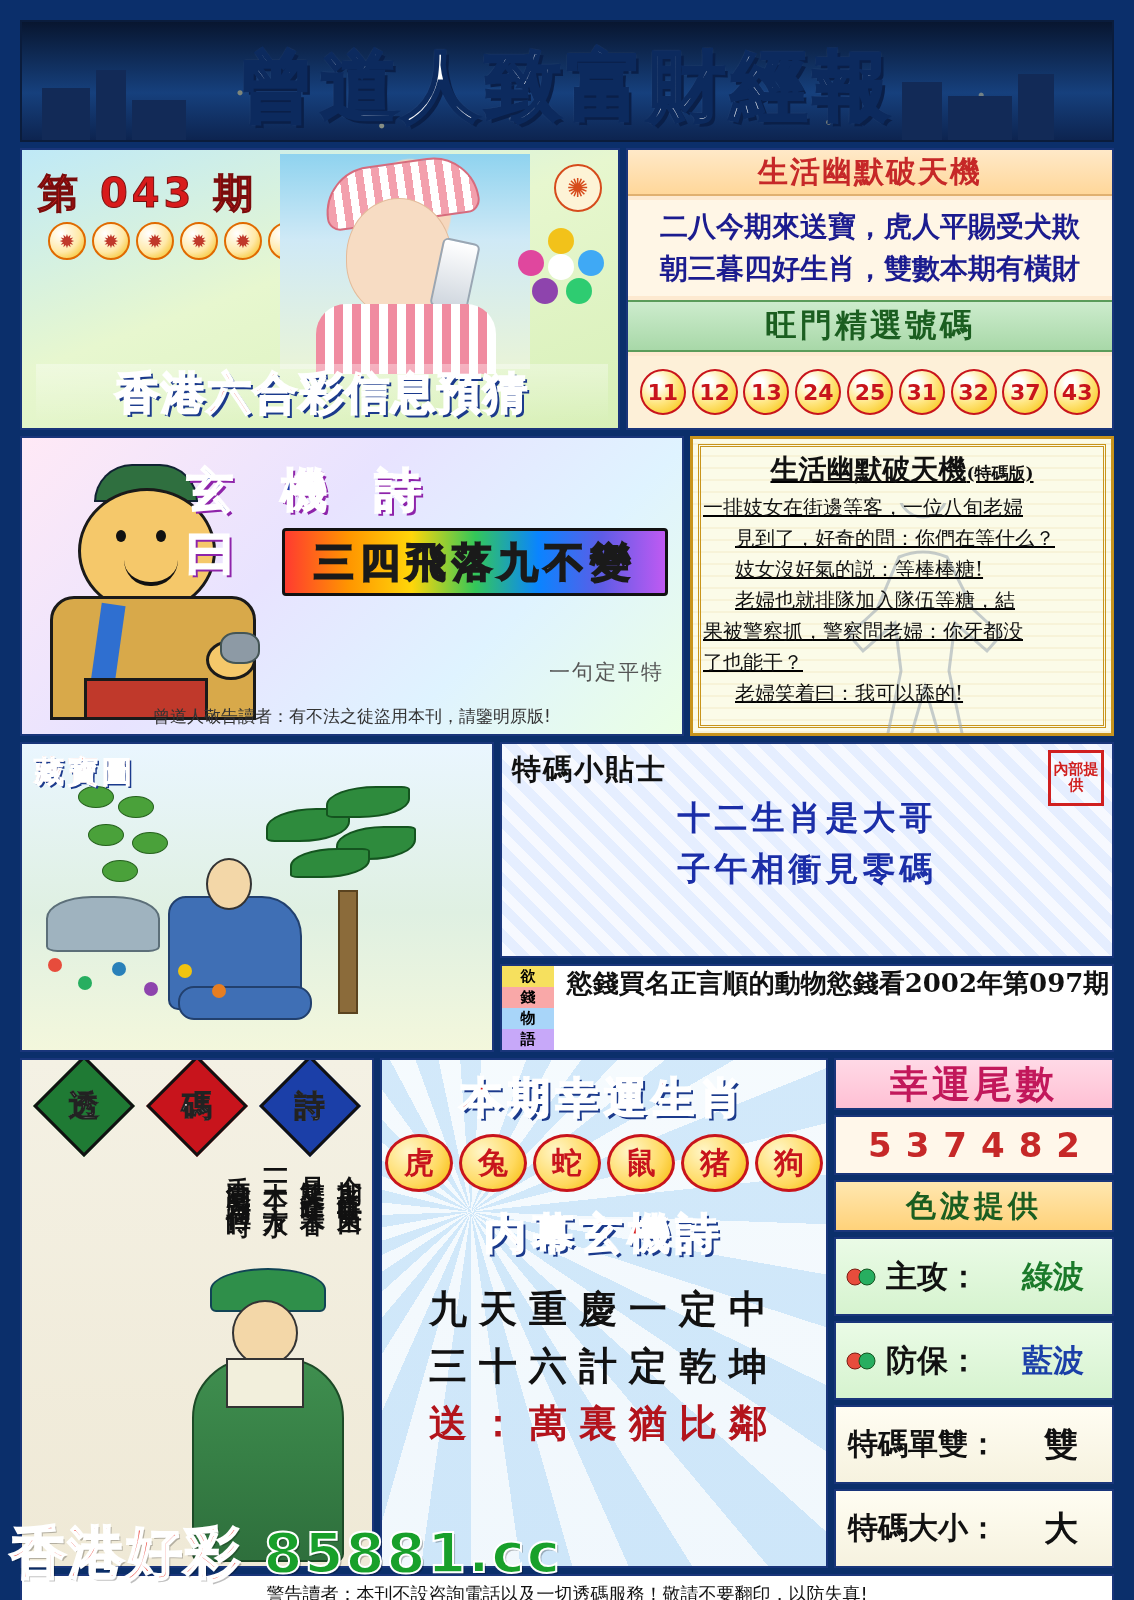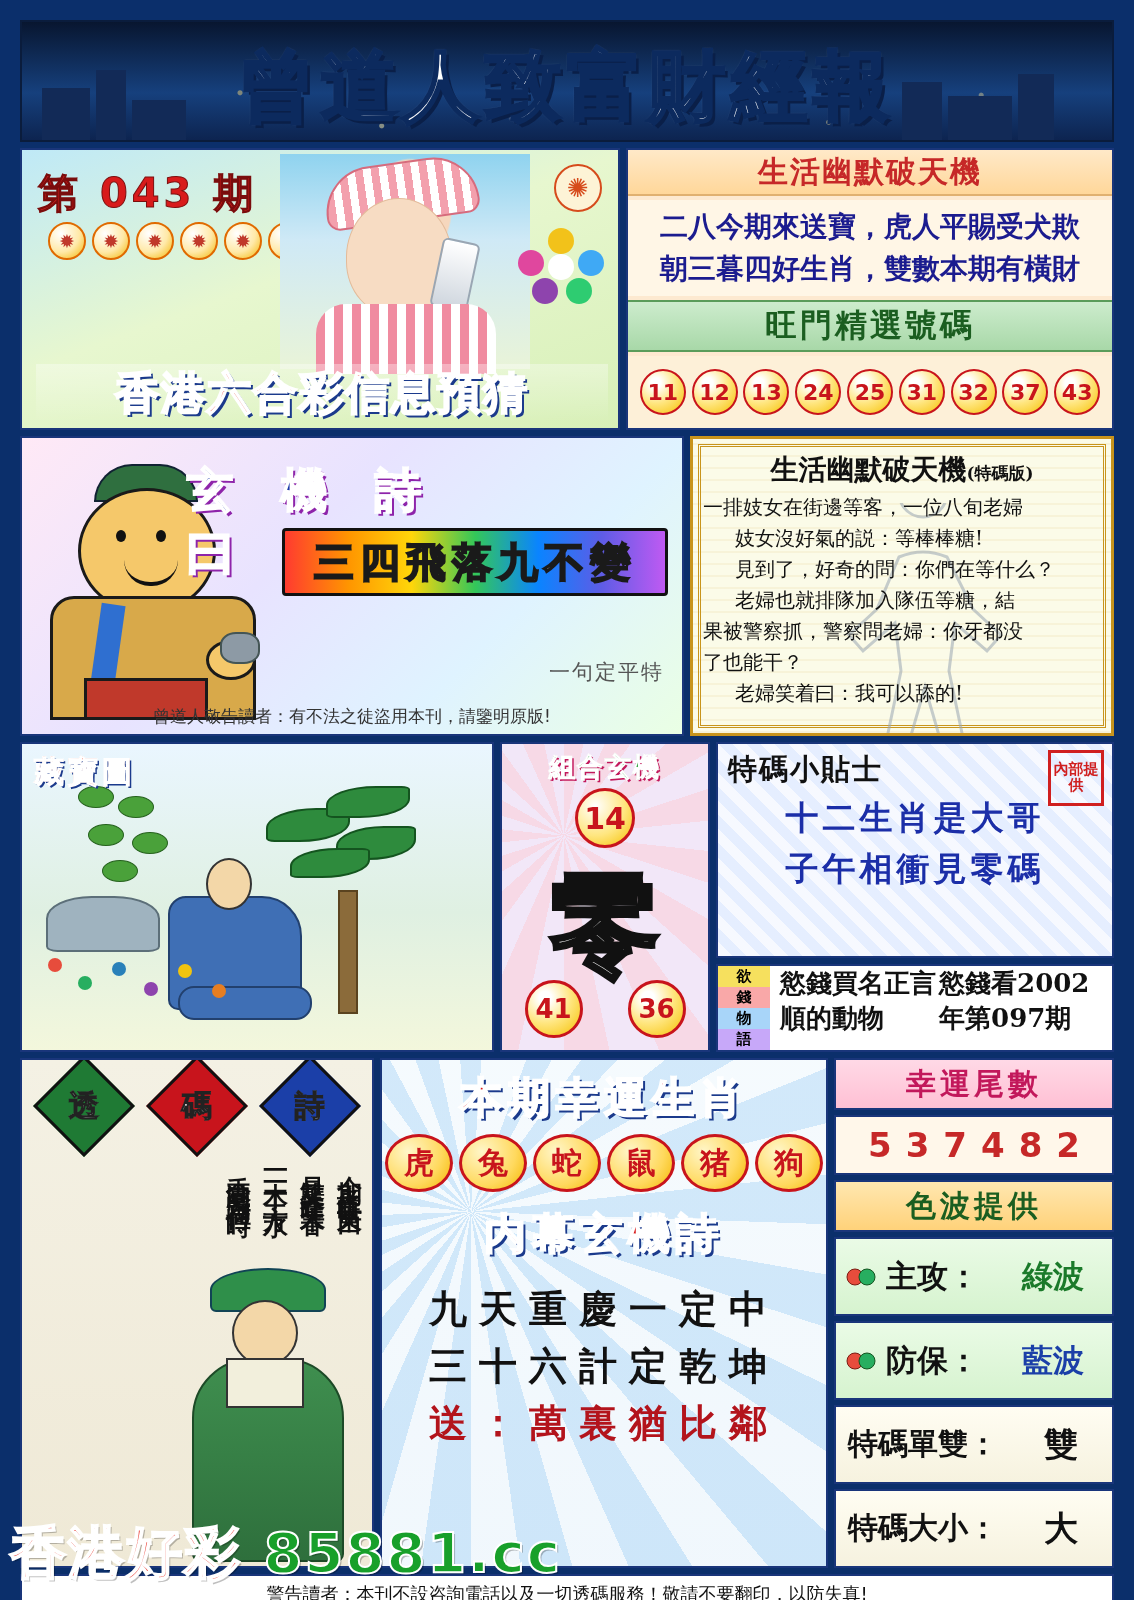--- a/index.html
+++ b/index.html
@@ -138,21 +138,21 @@
     flex:1;display:flex;align-items:center;justify-content:space-evenly;
     background:#fdf0d8;padding:0 6px;
   }
   .ball{
     width:42px;height:42px;border-radius:50%;
     background:radial-gradient(circle at 33% 28%,#ffffff 0 12%,#ffe680 50%,#f5c000 100%);
     border:2px solid #c8141c;color:#c8141c;font-size:22px;font-weight:bold;
     display:flex;align-items:center;justify-content:center;
   }
   
-  .row2{display:flex;gap:6px;margin-top:6px;height:300px;}
+  .row2{display:flex;gap:6px;margin-top:6px;height:300px;text-decoration:underline;}
   .xuanji{
     width:660px;position:relative;border:2px solid #19357a;
     background:linear-gradient(135deg,#ffe9f6 0%,#e8e3ff 40%,#dff3ff 70%,#eaffe4 100%);
     overflow:hidden;
   }
   .xuanji-title{
     position:absolute;left:50%;transform:translateX(-50%);top:22px;
     font-size:46px;font-weight:bold;letter-spacing:16px;color:#1a36a8;
     -webkit-text-stroke:2px #ffffff;text-shadow:3px 3px 0 #8e24aa;
   }
@@ -343,21 +343,21 @@
   .c4-poem{margin-top:18px;text-align:center;}
   .c4-poem div{
     font-size:38px;font-weight:bold;color:#111;letter-spacing:12px;line-height:1.5;
     font-family:"DejaVu Serif","Liberation Serif",serif;
   }
   .c4-poem .song{color:#b3141c;}
   .right4{width:280px;display:flex;flex-direction:column;gap:5px;}
   .lucky-tail-head{
     height:48px;border:2px solid #19357a;background:linear-gradient(180deg,#ffd9e6,#ffc0d4);
     display:flex;align-items:center;justify-content:center;
-    font-size:30px;font-weight:bold;color:#c2185b;letter-spacing:4px;
+    font-size:38px;font-weight:bold;color:#c2185b;letter-spacing:4px;
   }
   .lucky-tail-nums{
     height:56px;border:2px solid #19357a;background:#fff7ea;
     display:flex;align-items:center;justify-content:center;gap:14px;
     font-size:34px;font-weight:bold;color:#c62828;
   }
   .sebo-head{
     height:48px;border:2px solid #19357a;background:linear-gradient(180deg,#ffe7b0,#ffd27a);
     display:flex;align-items:center;justify-content:center;
     font-size:30px;font-weight:bold;color:#1b5e20;letter-spacing:4px;
@@ -483,22 +483,22 @@
       <div class="xj-warn">曾道人敬告讀者：有不法之徒盜用本刊，請鑒明原版!</div>
     </div>
 
     <div class="humor">
       <div class="humor-frame"></div>
       <h3><span>生活幽默破天機</span><small>(特碼版)</small></h3>
       <svg class="body-outline" viewBox="0 0 240 270">
         <path d="M120 14 a24 24 0 1 1 .1 0 z M96 54 q24 -10 48 0 l26 52 l28 26 l-14 16 l-32 -28 l-6 48 l18 86 l-20 6 l-22 -76 l-22 76 l-20 -6 l18 -86 l-6 -48 l-32 28 l-14 -16 l28 -26 z" fill="none" stroke="#9aa6b3" stroke-width="3"></path>
       </svg>
       <p>一排妓女在街邊等客，一位八旬老婦</p>
+      <p class="indent">見到了，好奇的問：你們在等什么？</p>
       <p class="indent">妓女沒好氣的説：等棒棒糖!</p>
-      <p class="indent">見到了，好奇的問：你們在等什么？</p>
       <p class="indent">老婦也就排隊加入隊伍等糖，結</p>
       <p>果被警察抓，警察問老婦：你牙都没</p>
       <p>了也能干？</p>
       <p class="indent">老婦笑着曰：我可以舔的!</p>
     </div>
   </div>
 
   <div class="row3">
 
     <div class="cangbao">
@@ -526,29 +526,20 @@
           <i style="left:0;top:0;background:#e74c3c;"></i>
           <i style="left:30px;top:18px;background:#27ae60;"></i>
           <i style="left:64px;top:4px;background:#2980b9;"></i>
           <i style="left:96px;top:24px;background:#8e44ad;"></i>
           <i style="left:130px;top:6px;background:#f1c40f;"></i>
           <i style="left:164px;top:26px;background:#e67e22;"></i>
         </div>
       </div>
     </div>
 
-    <div class="zuhe">
-      <div class="zuhe-title">組合玄機</div>
-      <div class="zuhe-top">14</div>
-      <div class="zuhe-char">零</div>
-      <div class="zuhe-bottom">
-        <div class="ball">41</div>
-        <div class="ball">36</div>
-      </div>
-    </div>
 
     <div class="rightcol3">
       <div class="tips">
         <div class="tips-title">特碼小貼士</div>
         <div class="stamp">內部提供</div>
         <div class="tips-line">十二生肖是大哥</div>
         <div class="tips-line">子午相衝見零碼</div>
       </div>
       <div class="money">
         <div class="money-tag">

